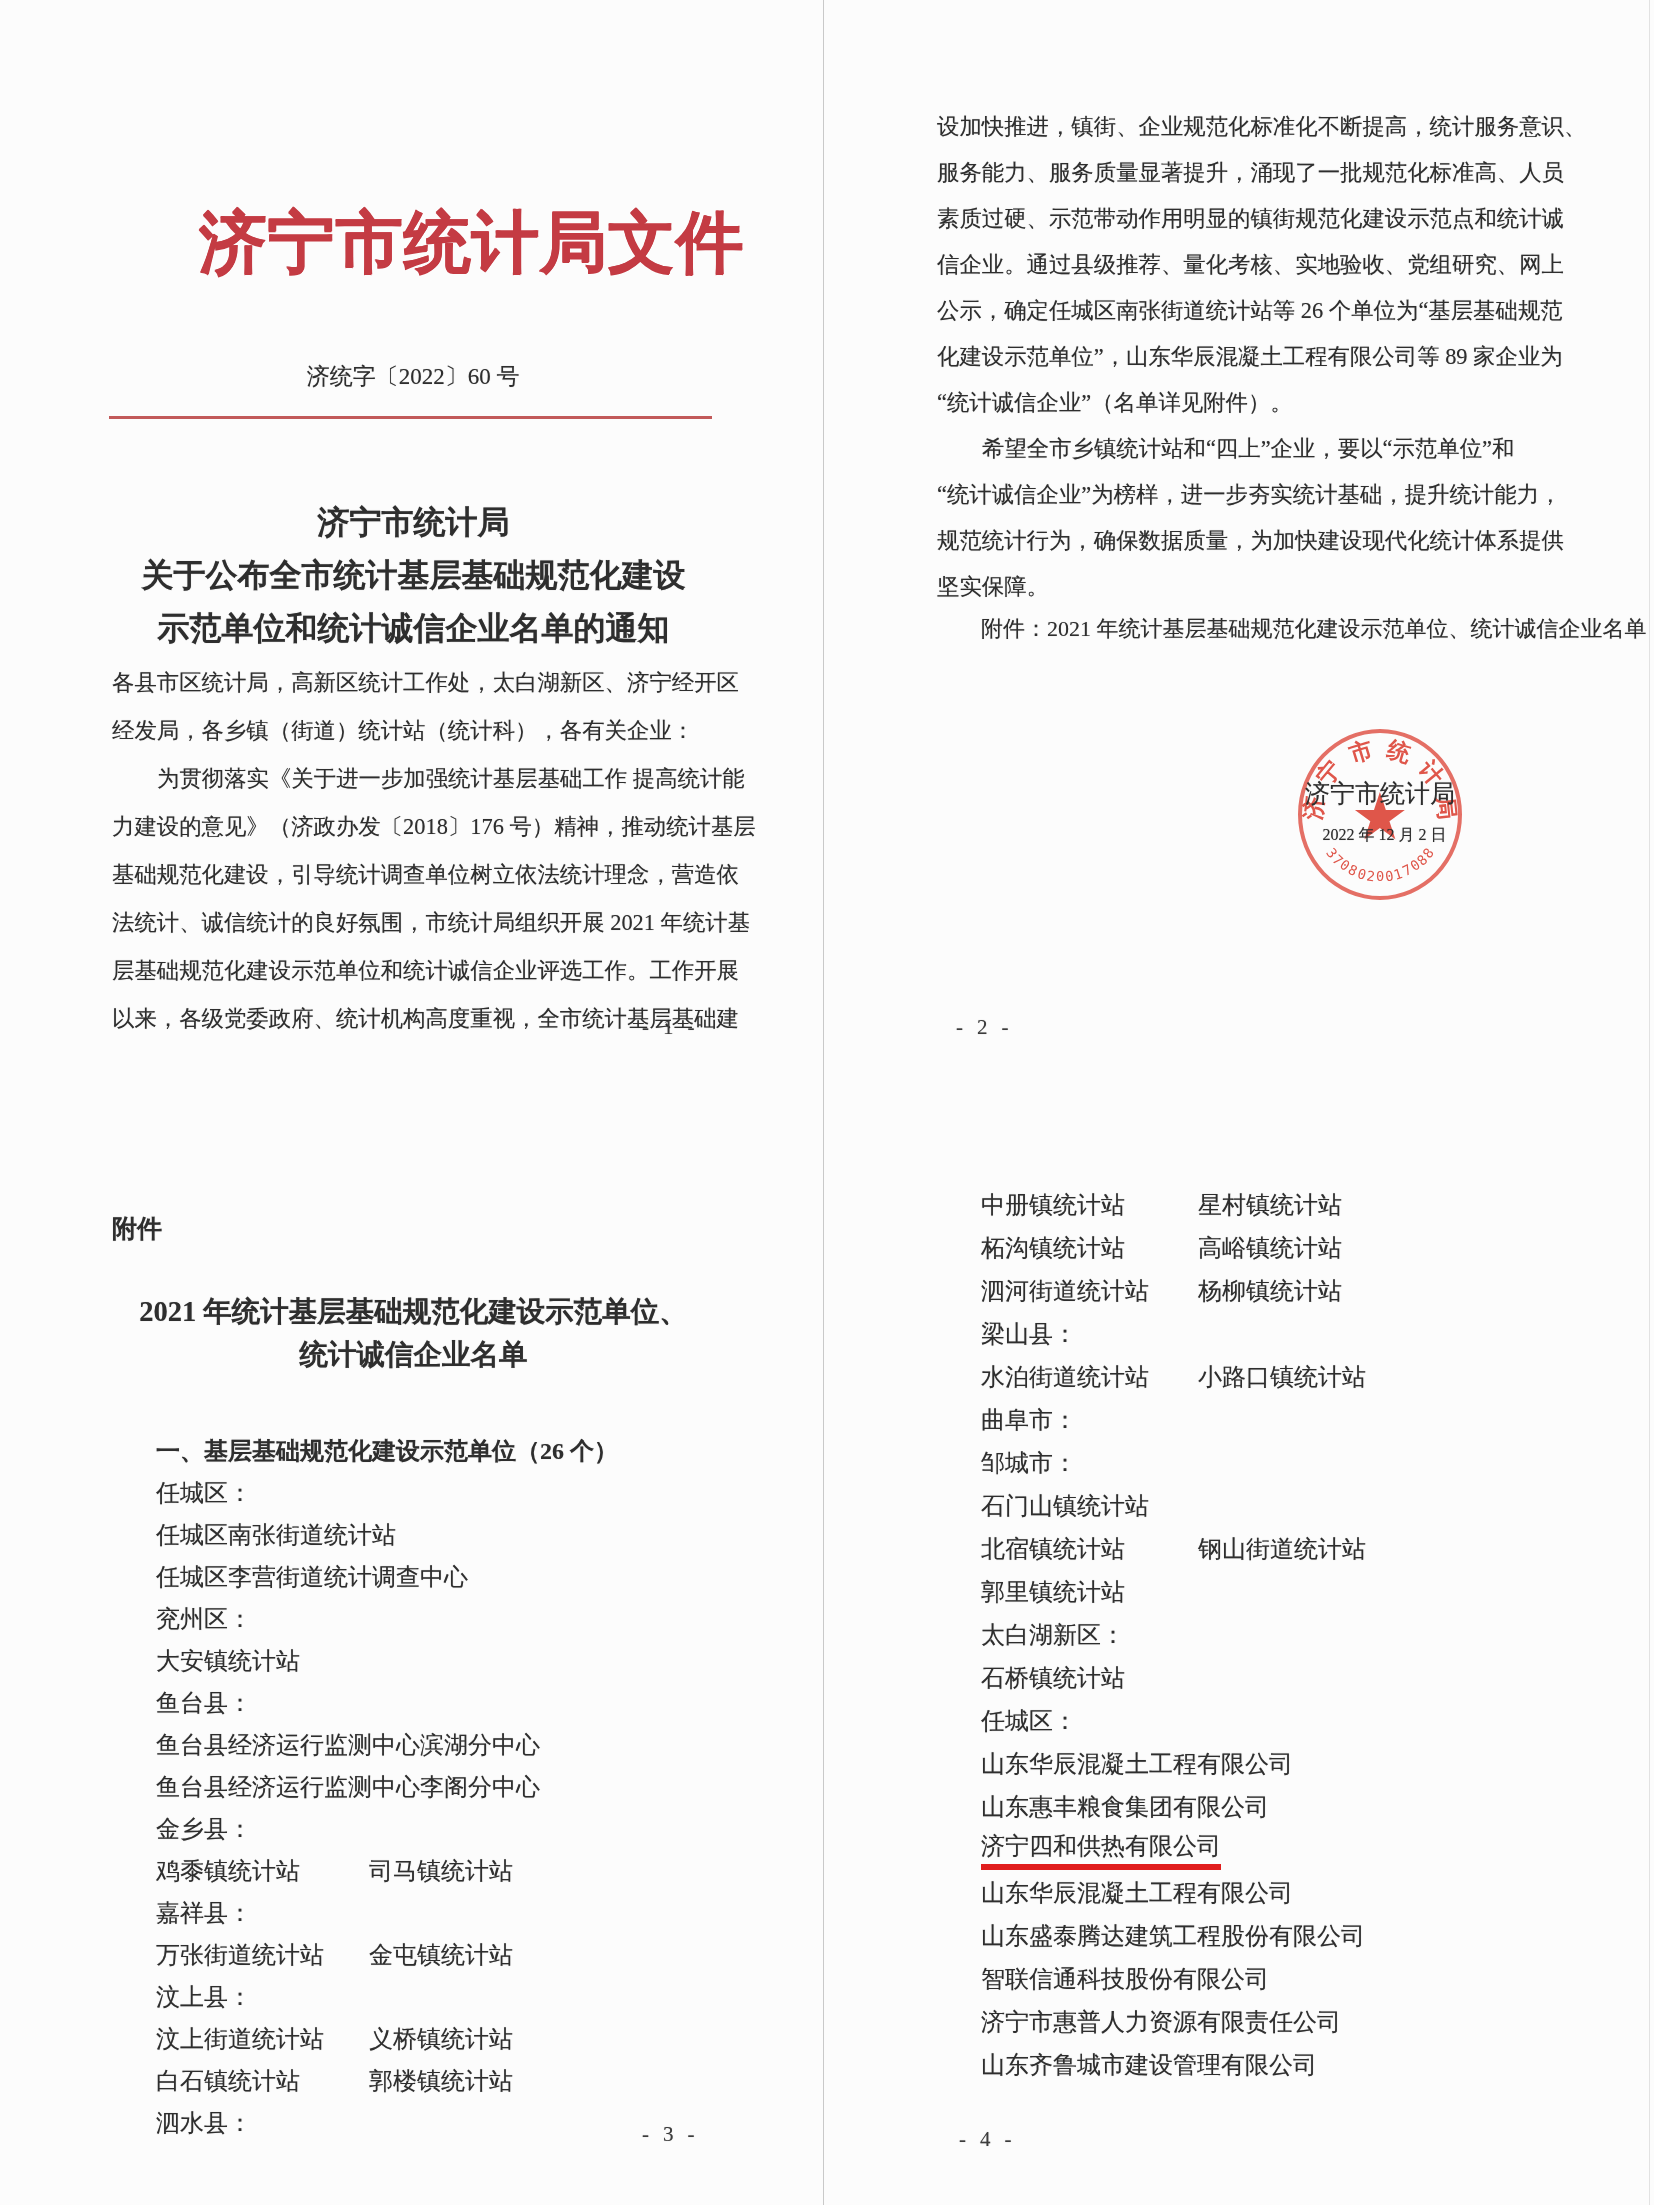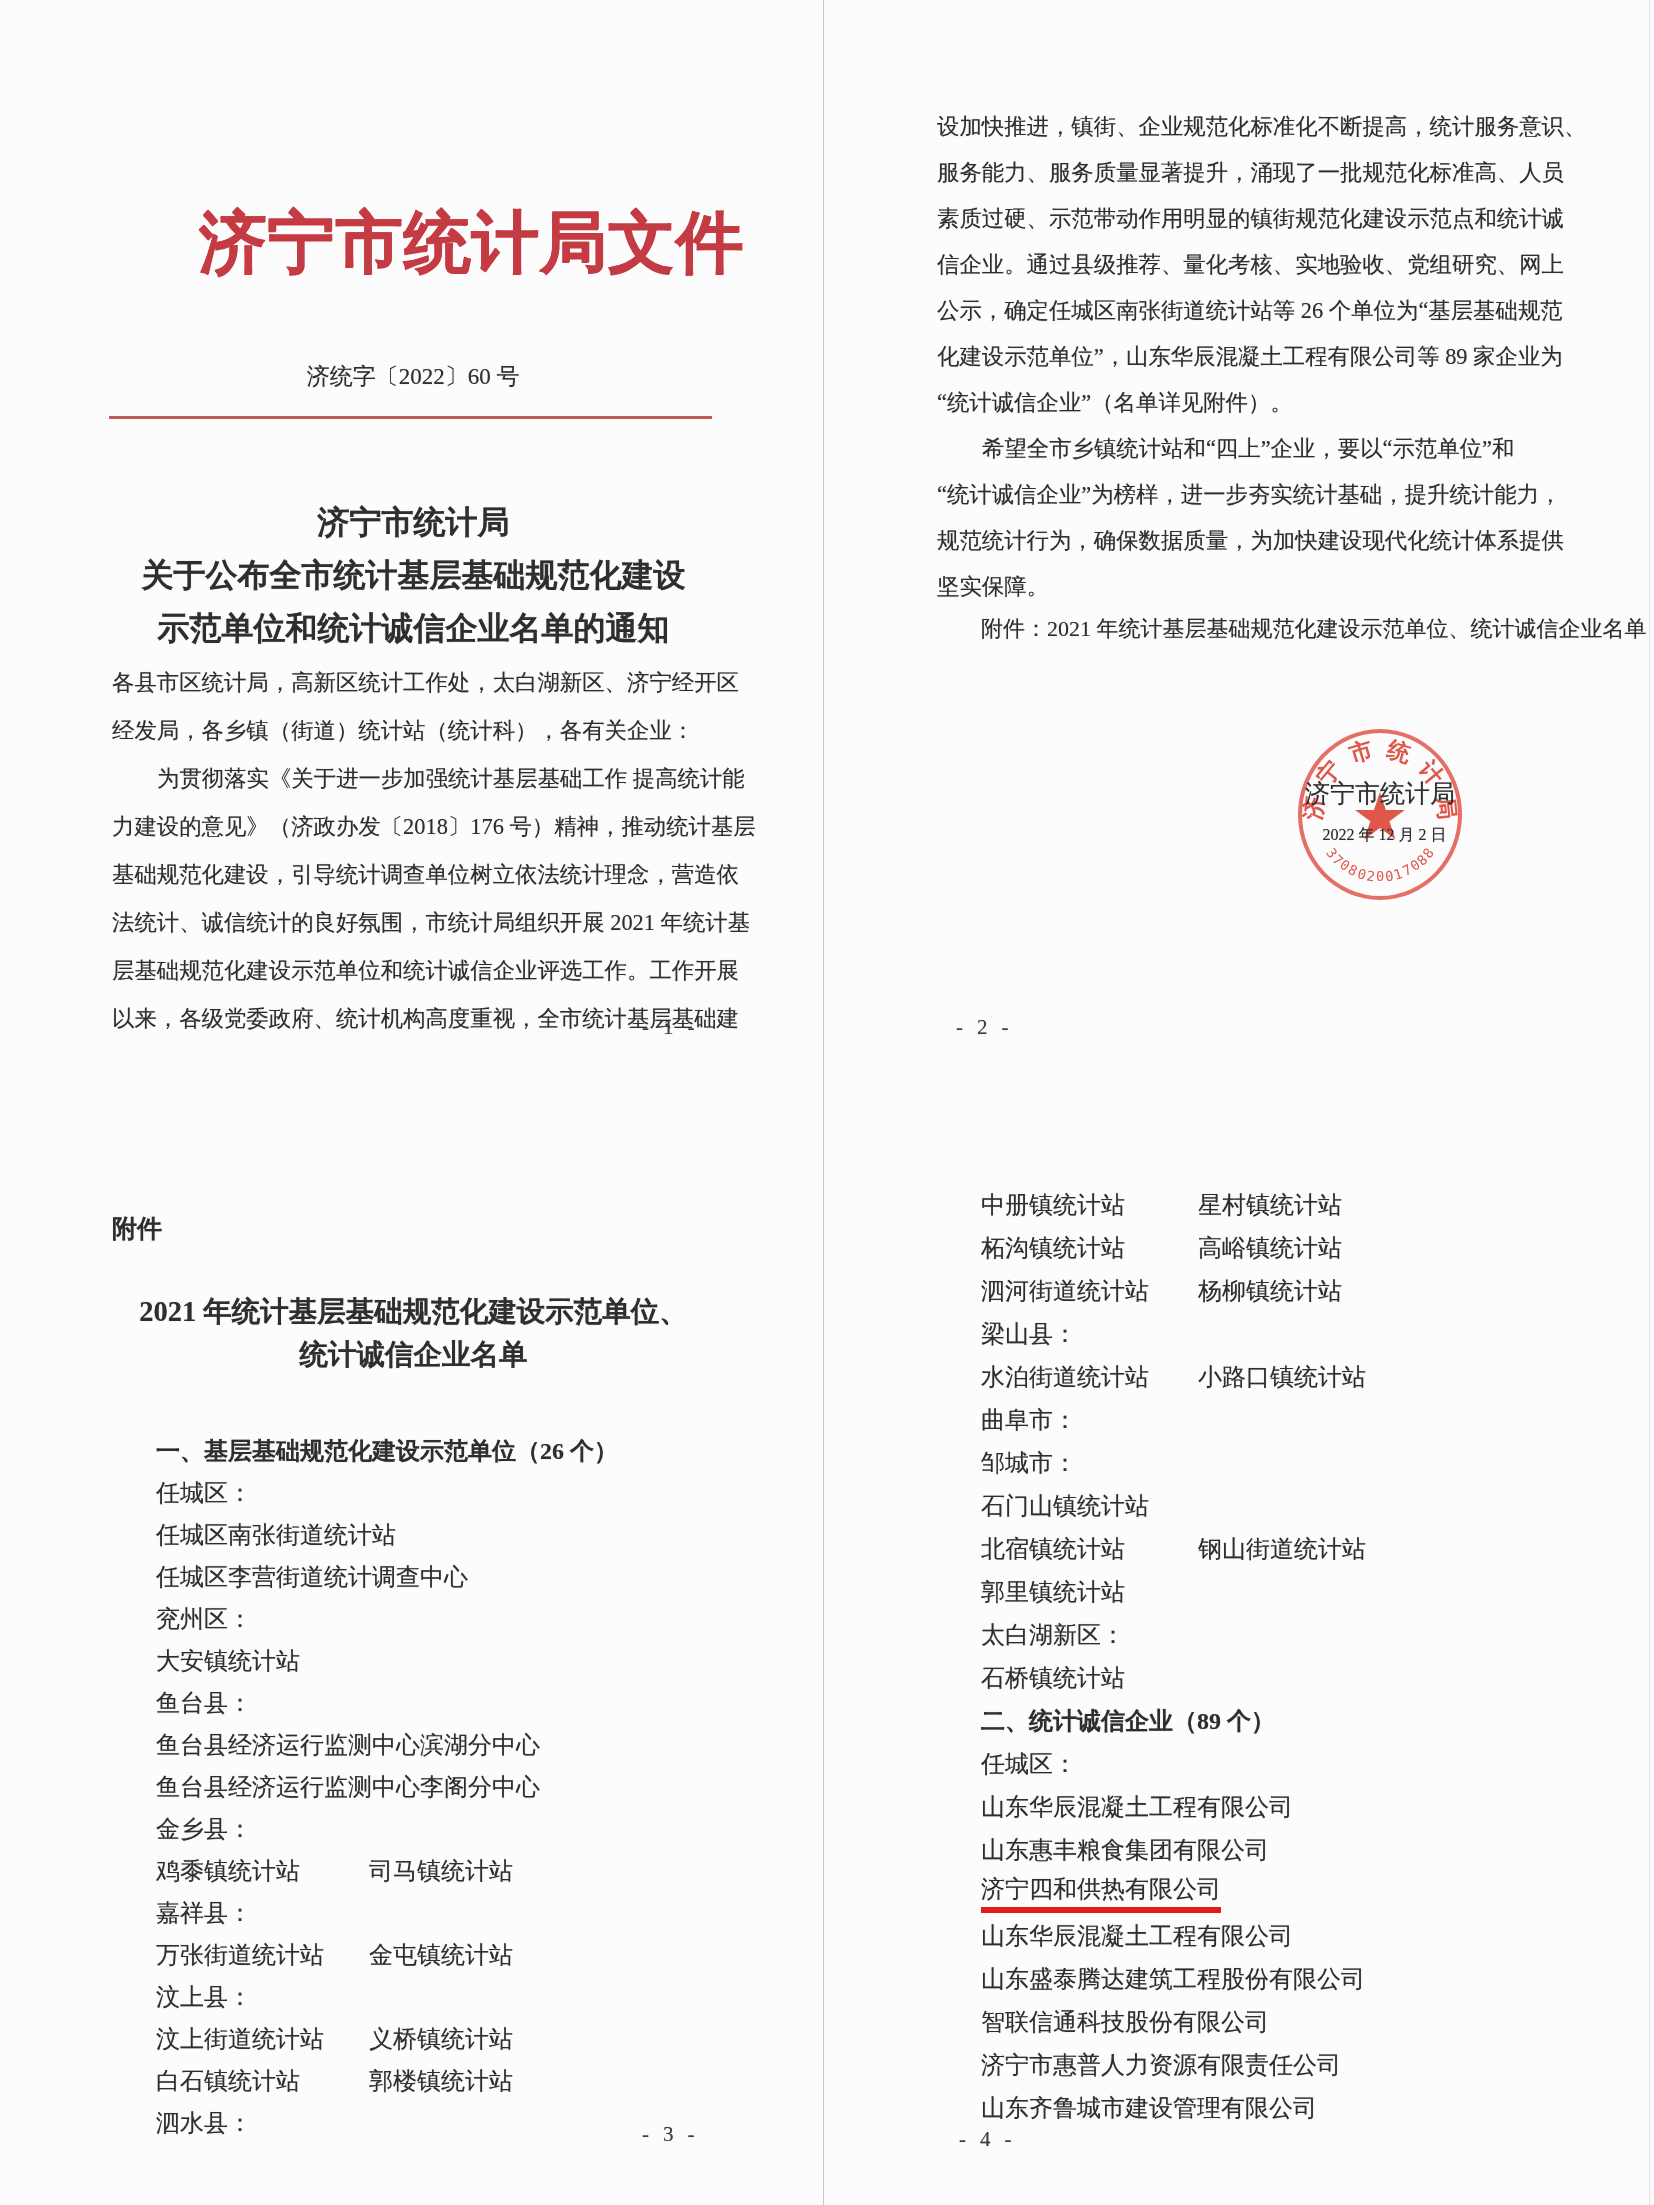--- a/index.html
+++ b/index.html
@@ -184,21 +184,20 @@
       <div class="row"><span class="cell c0">泗河街道统计站</span><span class="cell c1">杨柳镇统计站</span></div>
       <div class="row"><span class="cell c0">梁山县：</span></div>
       <div class="row"><span class="cell c0">水泊街道统计站</span><span class="cell c1">小路口镇统计站</span></div>
       <div class="row"><span class="cell c0">曲阜市：</span></div>
       <div class="row"><span class="cell c0">邹城市：</span></div>
       <div class="row"><span class="cell c0">石门山镇统计站</span></div>
       <div class="row"><span class="cell c0">北宿镇统计站</span><span class="cell c1">钢山街道统计站</span></div>
       <div class="row"><span class="cell c0">郭里镇统计站</span></div>
       <div class="row"><span class="cell c0">太白湖新区：</span></div>
       <div class="row"><span class="cell c0">石桥镇统计站</span></div>
-      <div class="row bold"><span class="cell c0">二、统计诚信企业（89 个）</span></div>
       <div class="row"><span class="cell c0">任城区：</span></div>
       <div class="row"><span class="cell c0">山东华辰混凝土工程有限公司</span></div>
       <div class="row"><span class="cell c0">山东惠丰粮食集团有限公司</span></div>
       <div class="row"><span class="cell c0 red-underline">济宁四和供热有限公司</span></div>
       <div class="row"><span class="cell c0">山东华辰混凝土工程有限公司</span></div>
       <div class="row"><span class="cell c0">山东盛泰腾达建筑工程股份有限公司</span></div>
       <div class="row"><span class="cell c0">智联信通科技股份有限公司</span></div>
       <div class="row"><span class="cell c0">济宁市惠普人力资源有限责任公司</span></div>
       <div class="row"><span class="cell c0">山东齐鲁城市建设管理有限公司</span></div>
     </div>

